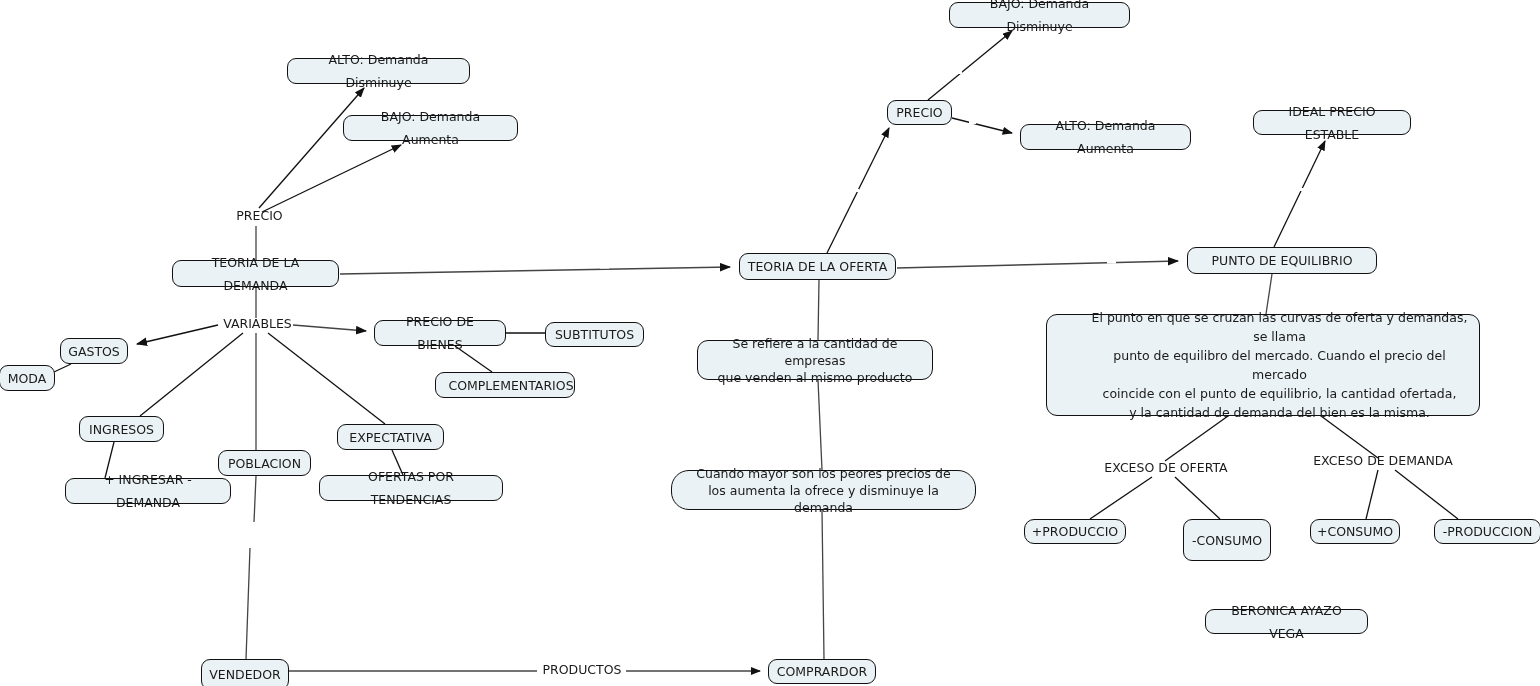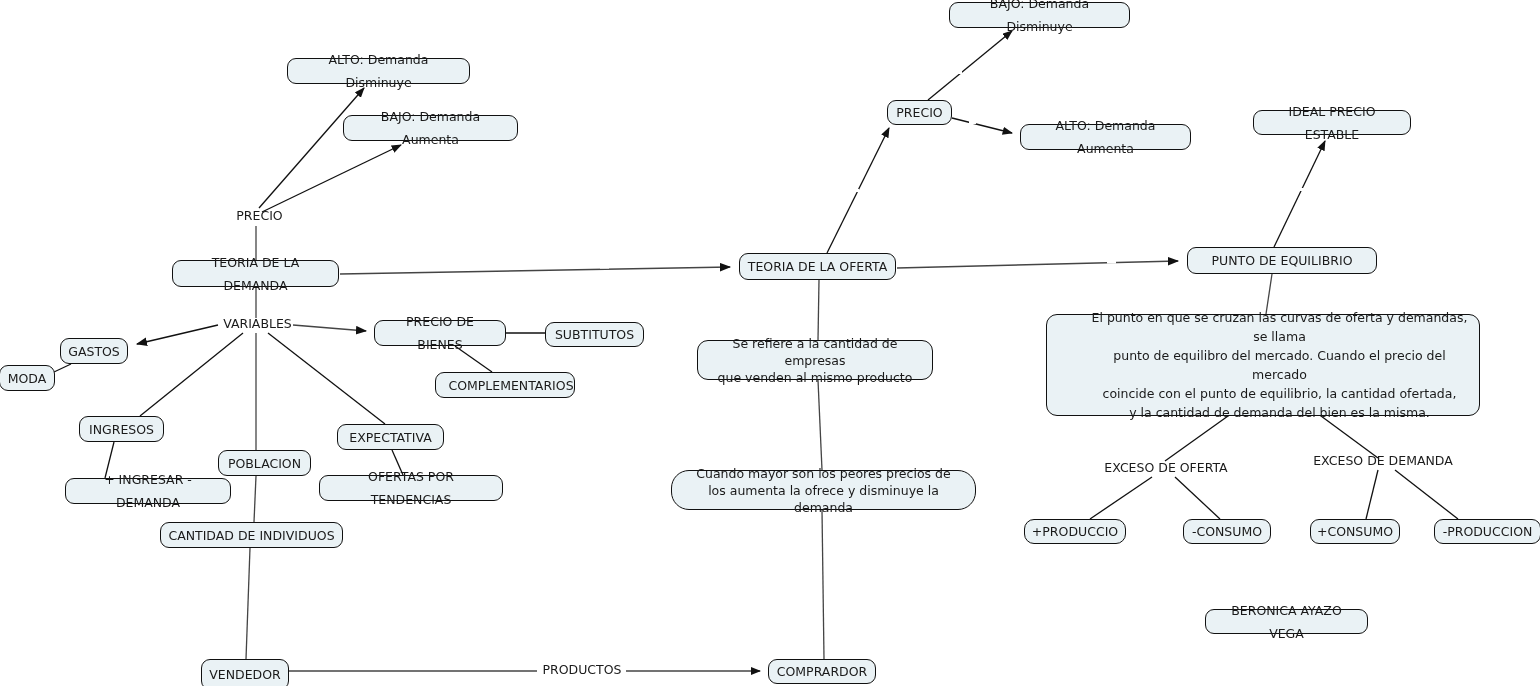--- a/index.html
+++ b/index.html
@@ -142,21 +142,20 @@
   <div class="node" style="left:60px;top:338px;width:68px;height:26px;">GASTOS</div>
 
   <div class="node" style="left:-1px;top:365px;width:56px;height:26px;">MODA</div>
 
   <div class="node" style="left:79px;top:416px;width:85px;height:26px;">INGRESOS</div>
 
   <div class="node" style="left:17px;top:478px;width:166px;height:26px;margin-left:48px;">+ INGRESAR -DEMANDA</div>
 
   <div class="node" style="left:210px;top:450px;width:93px;height:26px;margin-left:8px;">POBLACION</div>
 
-  <div class="node" style="left:160px;top:522px;width:183px;height:26px;">CANTIDAD DE INDIVIDUOS</div>
 
   <div class="node" style="left:337px;top:424px;width:107px;height:26px;">EXPECTATIVA</div>
 
   <div class="node" style="left:319px;top:475px;width:184px;height:26px;">OFERTAS POR TENDENCIAS</div>
 
   <div class="node" style="left:374px;top:320px;width:132px;height:26px;">PRECIO DE BIENES</div>
 
   <div class="node" style="left:545px;top:322px;width:99px;height:25px;">SUBTITUTOS</div>
 
   <div class="node" style="left:435px;top:372px;width:140px;height:26px;padding-left:19px;">COMPLEMENTARIOS</div>
@@ -189,21 +188,21 @@
 punto de equilibro del mercado. Cuando el precio del mercado
 coincide con el punto de equilibrio, la cantidad ofertada,
 y la cantidad de demanda del bien es la misma.</div>
 
   <div class="label" style="left:1100px;top:461px;width:128px;">EXCESO DE OFERTA</div>
 
   <div class="label" style="left:1311px;top:454px;width:140px;">EXCESO DE DEMANDA</div>
 
   <div class="node" style="left:1024px;top:519px;width:102px;height:25px;border-radius:10px;">+PRODUCCIO</div>
 
-  <div class="node" style="left:1183px;top:519px;width:88px;height:25px;">-CONSUMO</div>
+  <div class="node" style="left:1183px;top:519px;width:88px;height:42px;">-CONSUMO</div>
 
   <div class="node" style="left:1310px;top:519px;width:90px;height:25px;">+CONSUMO</div>
 
   <div class="node" style="left:1434px;top:519px;width:107px;height:25px;">-PRODUCCION</div>
 
   <div class="node" style="left:1205px;top:609px;width:163px;height:25px;">BERONICA AYAZO VEGA</div>
 
 </div>
 
 </body></html>

